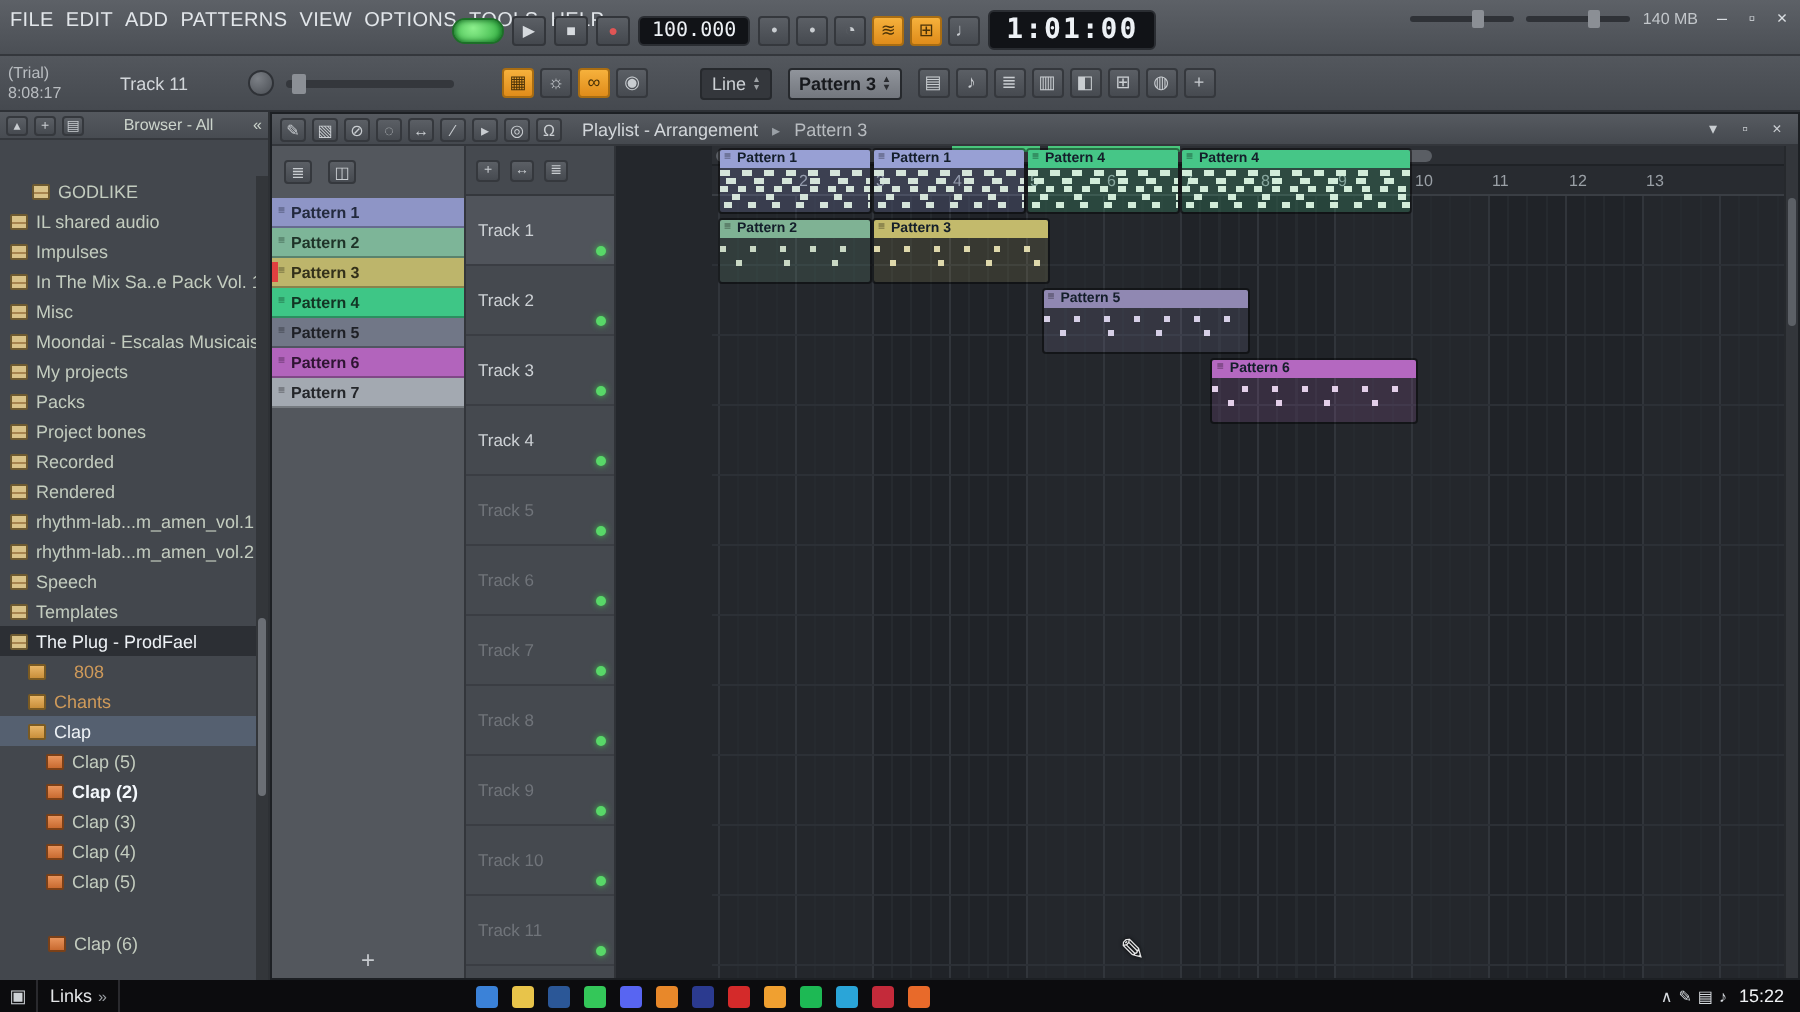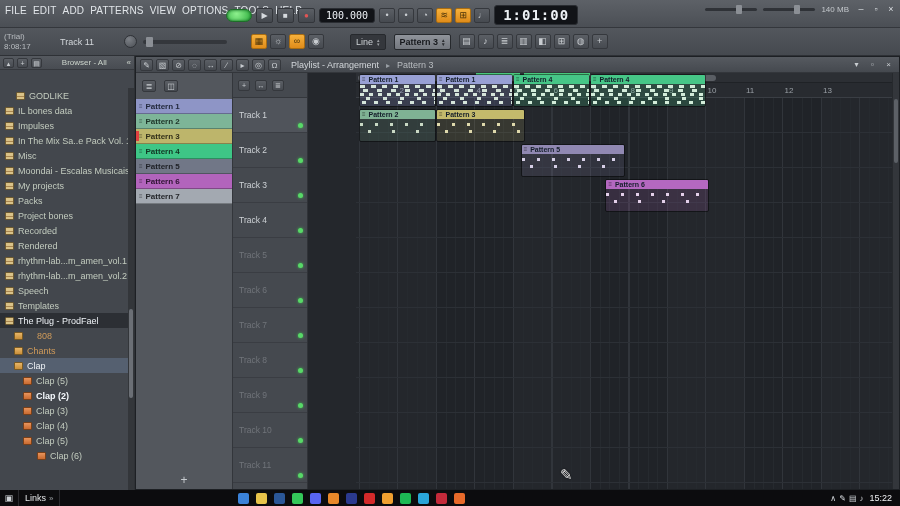--- a/index.html
+++ b/index.html
@@ -250,21 +250,21 @@
       <span class="b-title">Browser - All</span>
       <span>«</span>
     </div>
     <div class="browser-tree">
         <div class="b-item" style="padding-left: 16px;">
           <span class="b-icon drawer"></span>
           <span class="b-label">GODLIKE</span>
         </div>
         <div class="b-item" style="padding-left: 5px;">
           <span class="b-icon drawer"></span>
-          <span class="b-label">IL bones data</span>
+          <span class="b-label">IL shared audio</span>
         </div>
         <div class="b-item" style="padding-left: 5px;">
           <span class="b-icon drawer"></span>
           <span class="b-label">Impulses</span>
         </div>
         <div class="b-item" style="padding-left: 5px;">
           <span class="b-icon drawer"></span>
           <span class="b-label">In The Mix Sa..e Pack Vol. 1</span>
         </div>
         <div class="b-item" style="padding-left: 5px;">
@@ -340,21 +340,21 @@
           <span class="b-label">Clap (3)</span>
         </div>
         <div class="b-item" style="padding-left: 23px;">
           <span class="b-icon sample"></span>
           <span class="b-label">Clap (4)</span>
         </div>
         <div class="b-item" style="padding-left: 23px;">
           <span class="b-icon sample"></span>
           <span class="b-label">Clap (5)</span>
         </div>
-        <div class="b-item" style="padding-left: 37px;">
+        <div class="b-item" style="padding-left: 24px; margin-top: 16px;">
           <span class="b-icon sample"></span>
           <span class="b-label">Clap (6)</span>
         </div>
       </div>
     <div class="b-scroll">
       <div class="b-thumb"></div>
     </div>
   </div>
 
   <div class="playlist">

